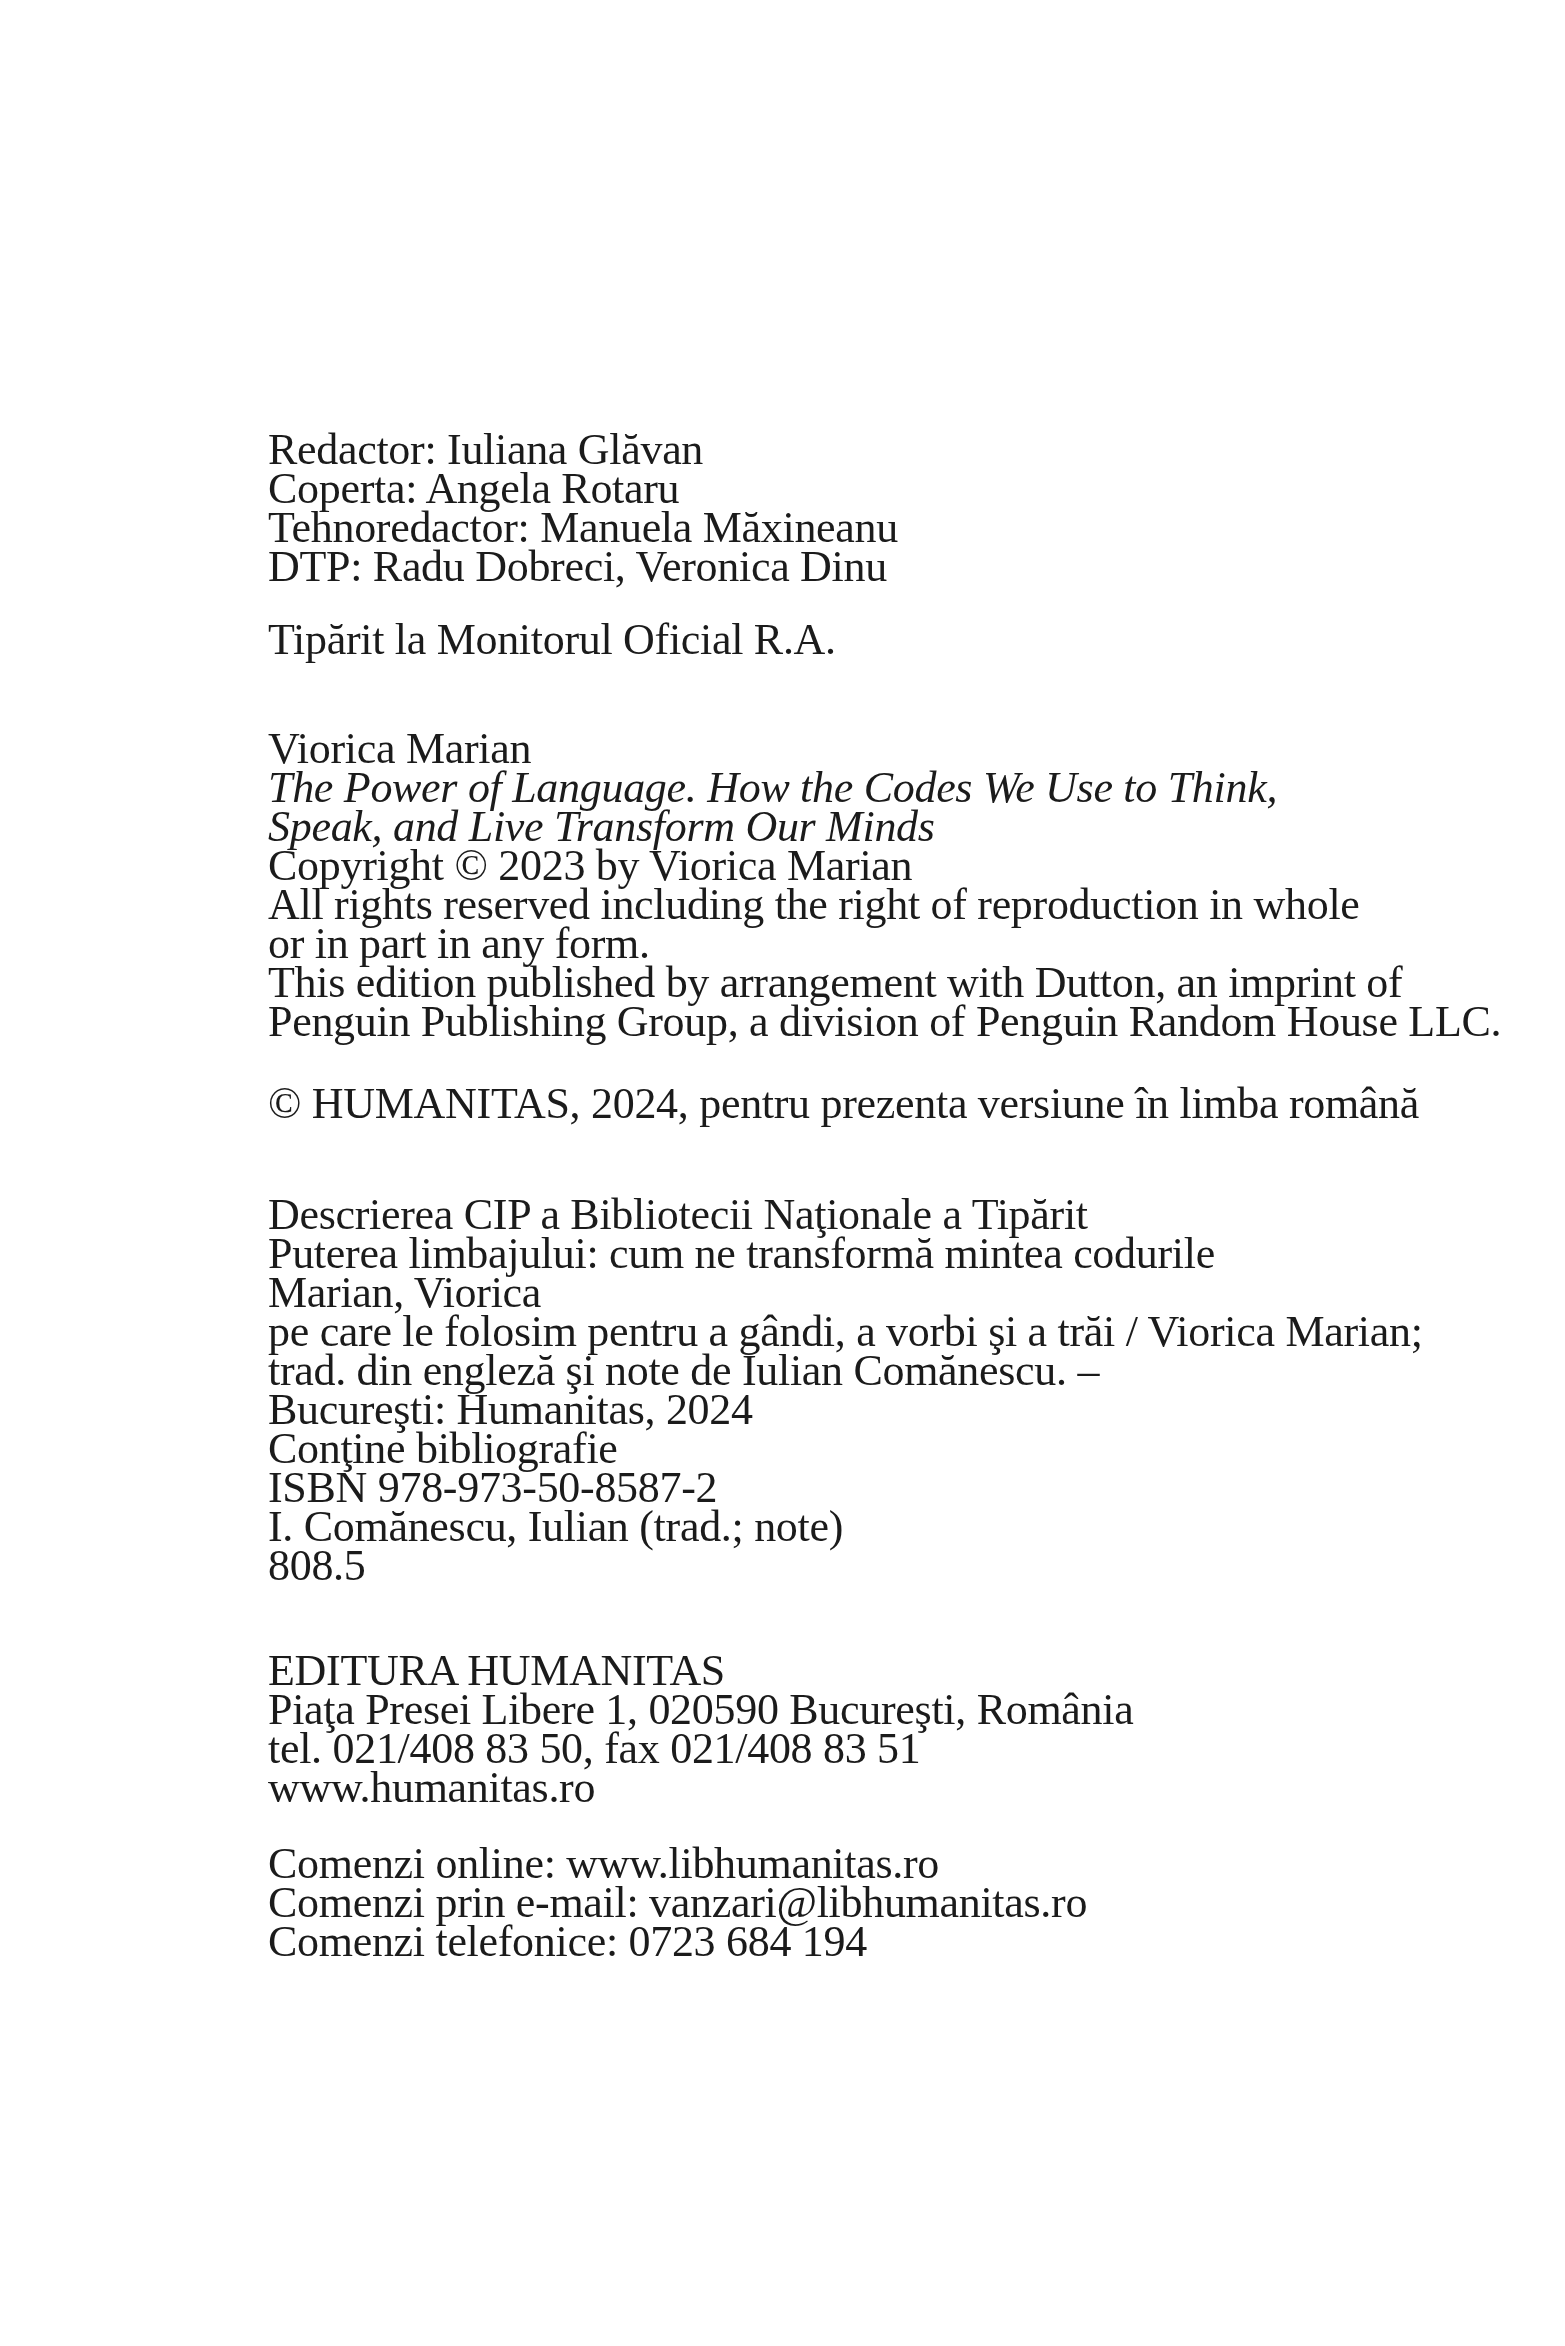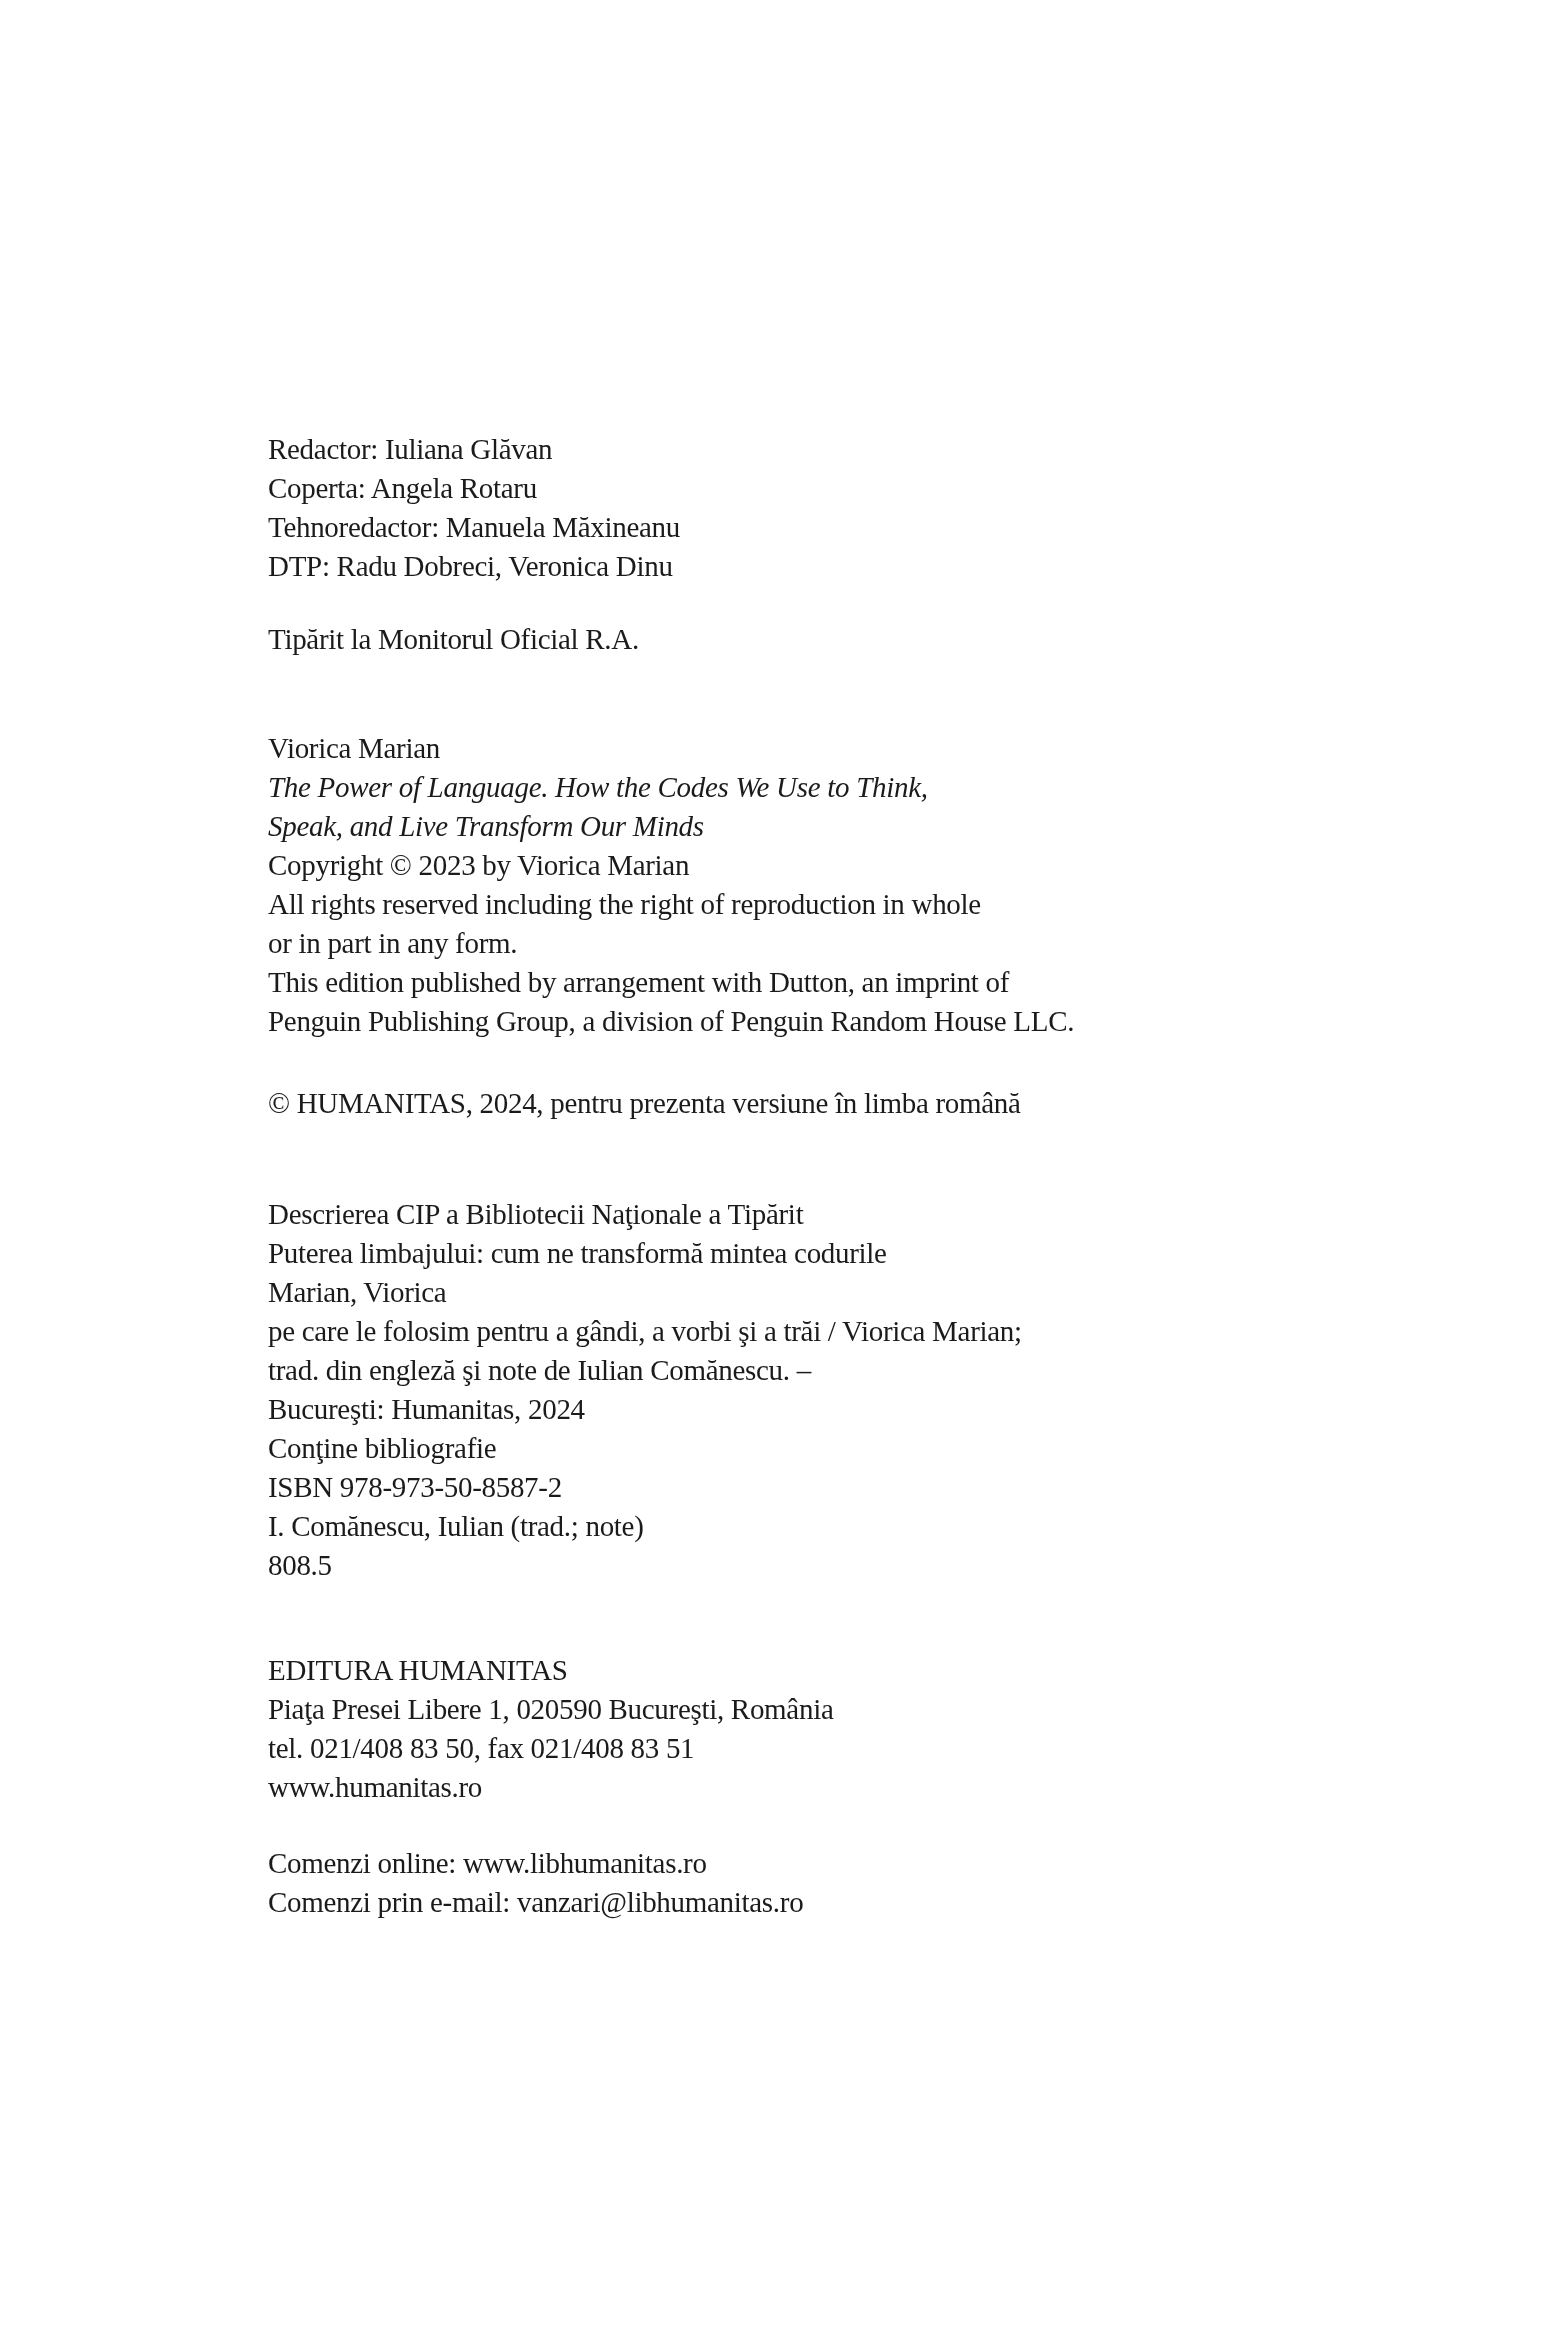--- a/index.html
+++ b/index.html
@@ -13,21 +13,21 @@
     height: 2347px;
     background: var(--page-bg, #ffffff);
     overflow: hidden;
   }
   .content {
     position: absolute;
     left: 268px;
     top: 430px;
     width: 1173px;
     font-family: "Liberation Serif", "DejaVu Serif", serif;
-    font-size: 29px;
+    font-size: 44px;
     line-height: 39px;
     letter-spacing: -0.3px;
     color: var(--text-color, #1b1b1b);
     -webkit-font-smoothing: antialiased;
   }
   .block { margin: 0; padding: 0; }
   .line { white-space: nowrap; }
   .italic { font-style: italic; }
 
   
@@ -86,17 +86,18 @@
     <div class="block block-publisher">
       <div class="line">EDITURA HUMANITAS</div>
       <div class="line">Piaţa Presei Libere 1, 020590 Bucureşti, România</div>
       <div class="line">tel. 021/408 83 50, fax 021/408 83 51</div>
       <div class="line">www.humanitas.ro</div>
     </div>
 
     <div class="block block-orders">
       <div class="line">Comenzi online: www.libhumanitas.ro</div>
       <div class="line">Comenzi prin e-mail: vanzari@libhumanitas.ro</div>
+      <div class="line">Comenzi telefonice: 0723 684 194</div>
     </div>
 
   </div>
 </div>
 
 
 </body></html>

